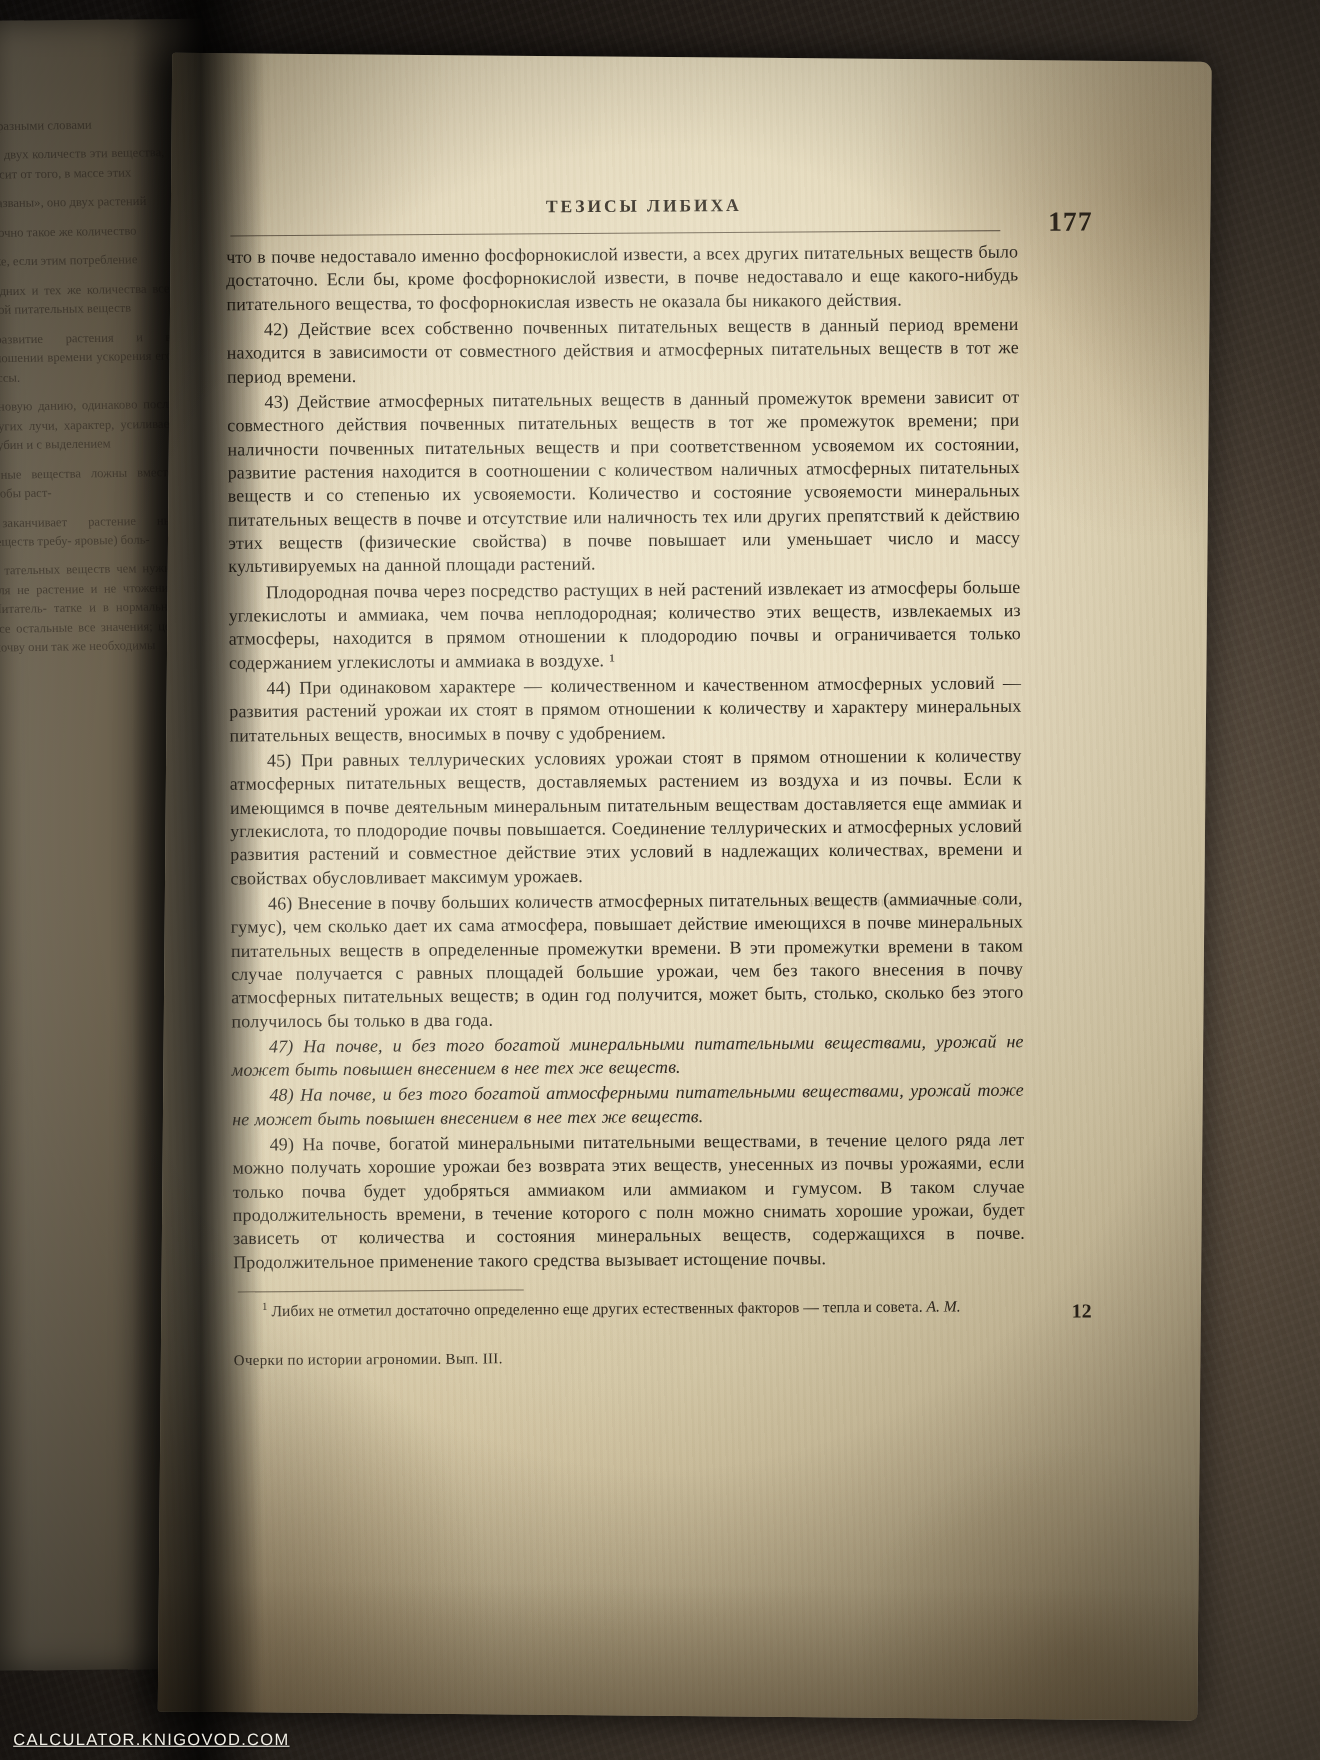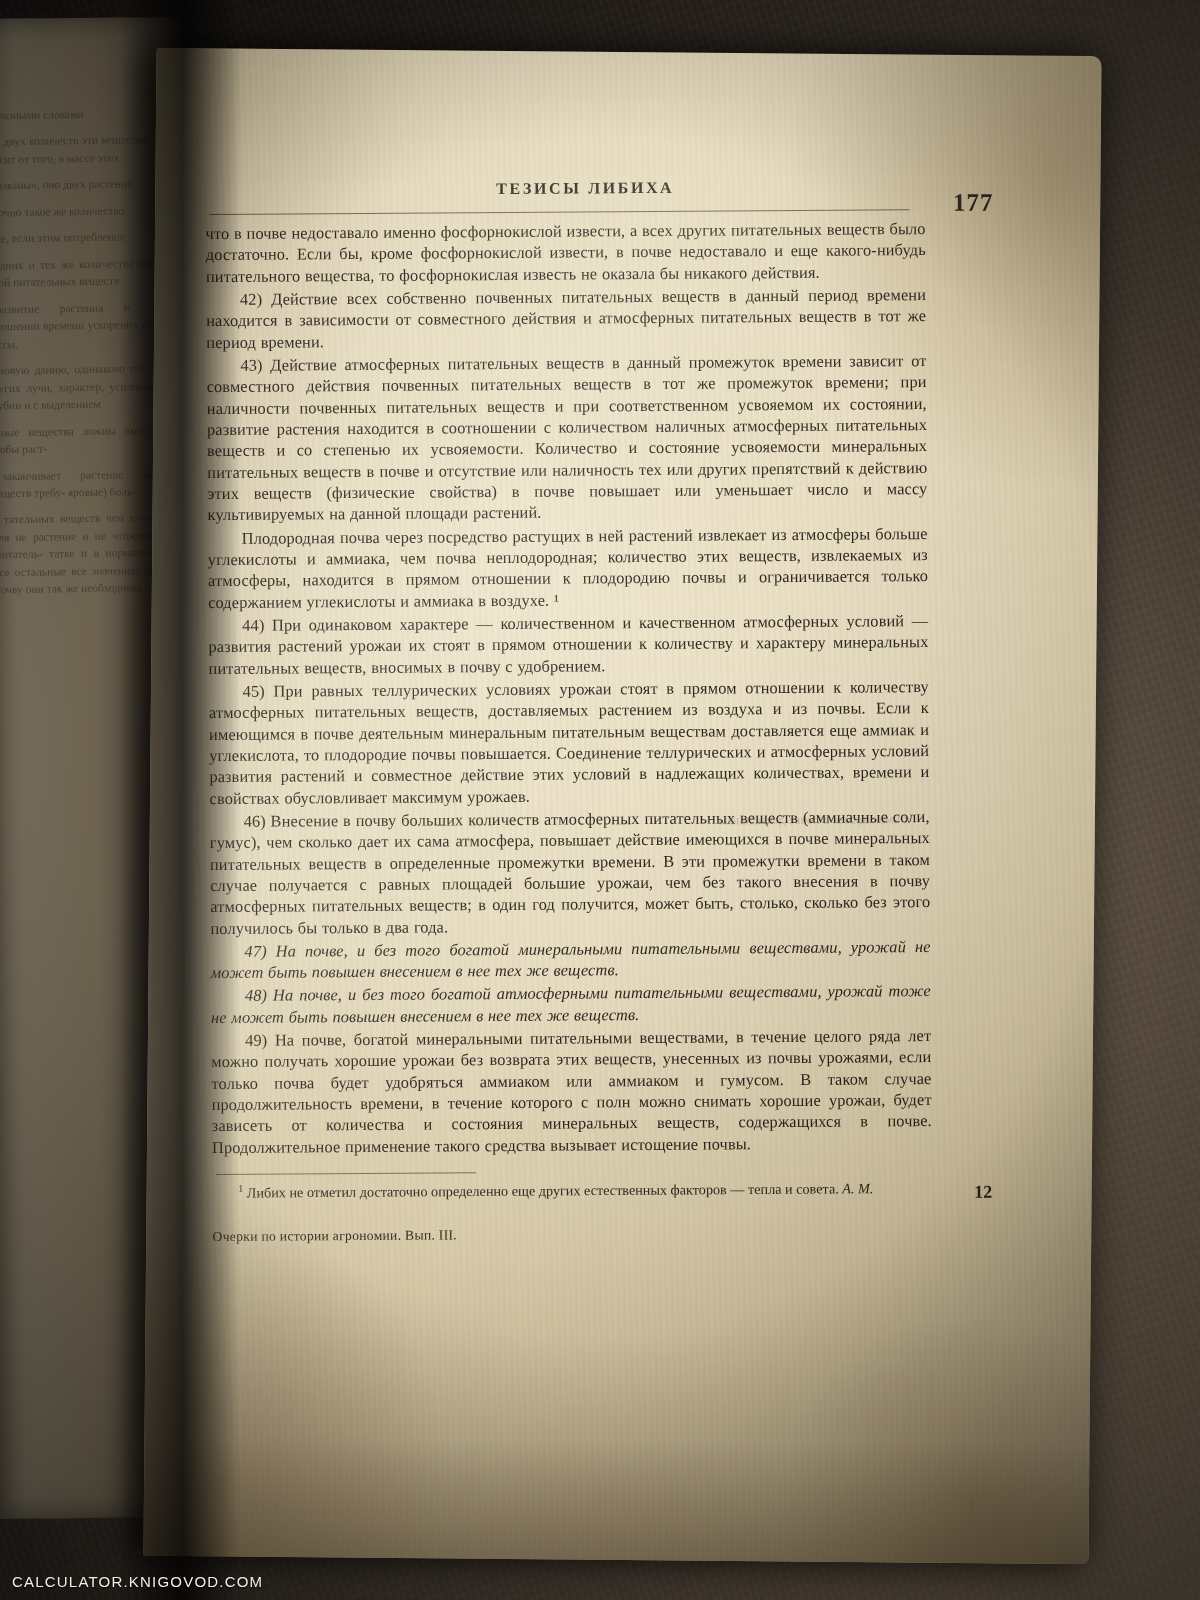--- a/index.html
+++ b/index.html
@@ -227,20 +227,21 @@
   .watermark {
     position: absolute;
     left: 12px;
     bottom: 10px;
     font-family: "Liberation Sans", sans-serif;
     font-size: 15px;
     letter-spacing: 1.2px;
     color: #f2efe6;
     text-shadow: 0 1px 2px rgba(0,0,0,0.85);
     z-index: 20;
+    text-decoration: underline;
   }
 
   
   .vignette {
     position: absolute;
     inset: 0;
     pointer-events: none;
     background: radial-gradient(ellipse 78% 68% at 50% 46%, rgba(0,0,0,0) 55%, rgba(0,0,0,0.45) 100%);
     z-index: 15;
   }

